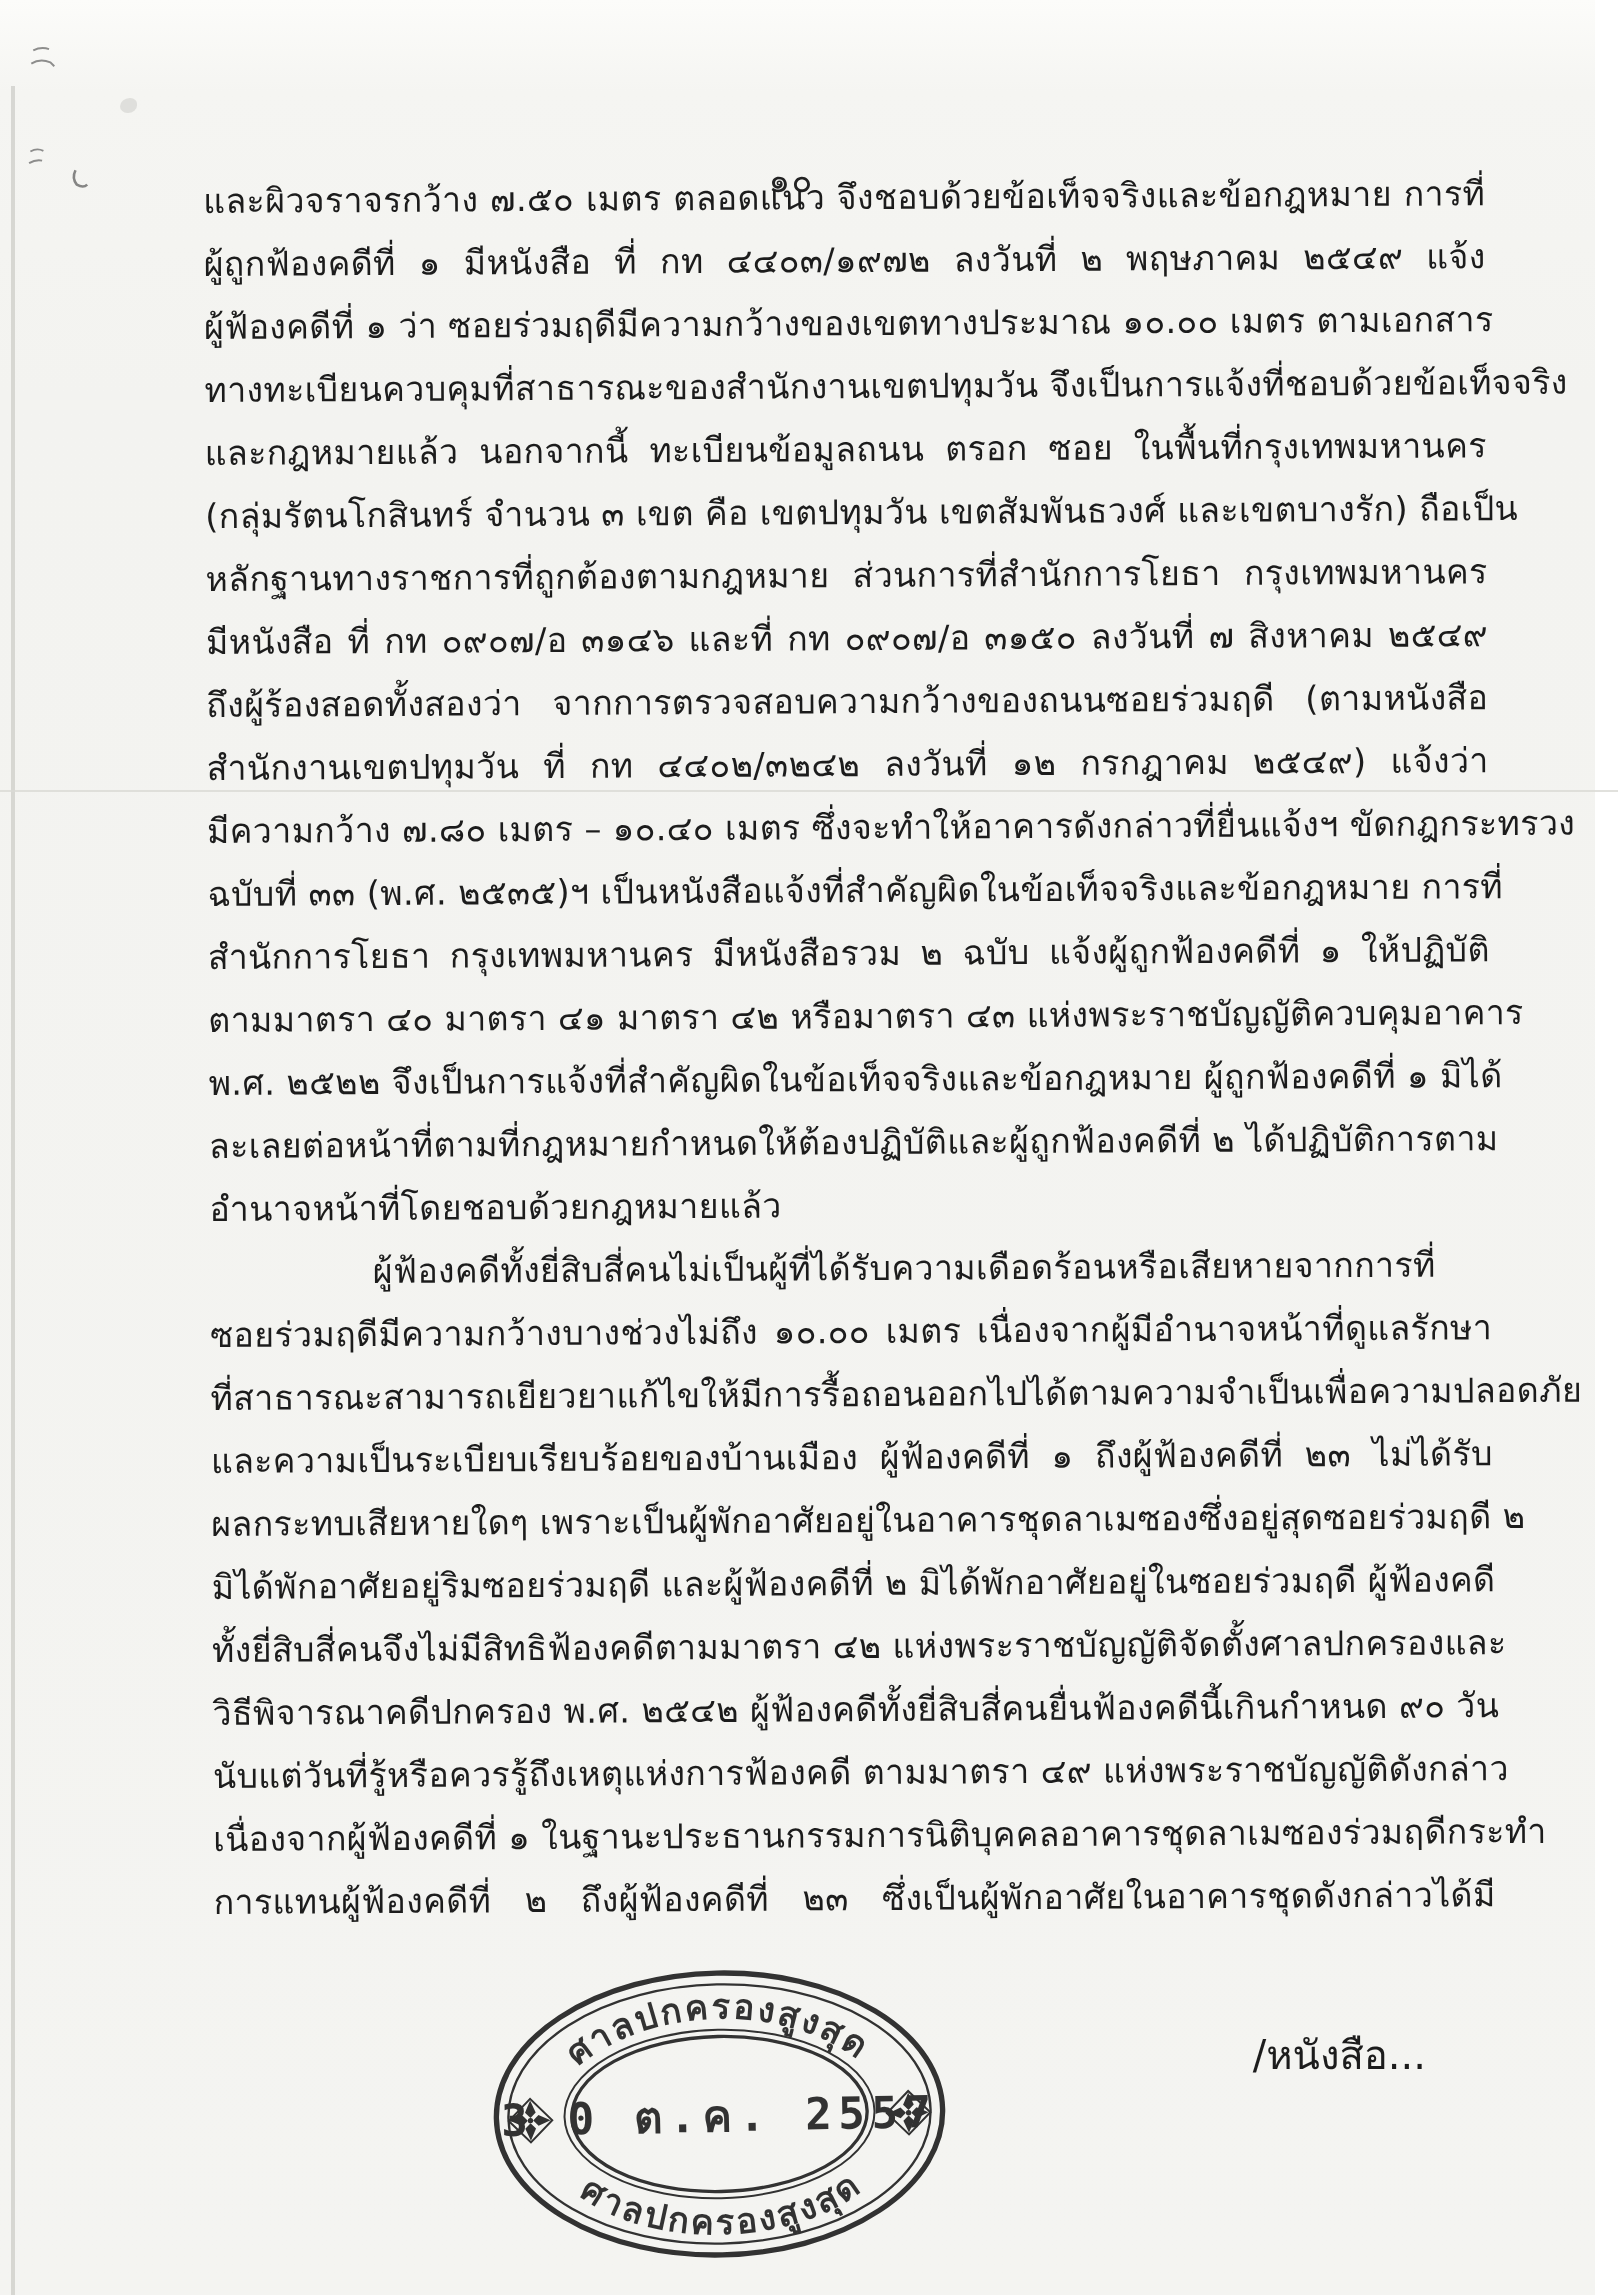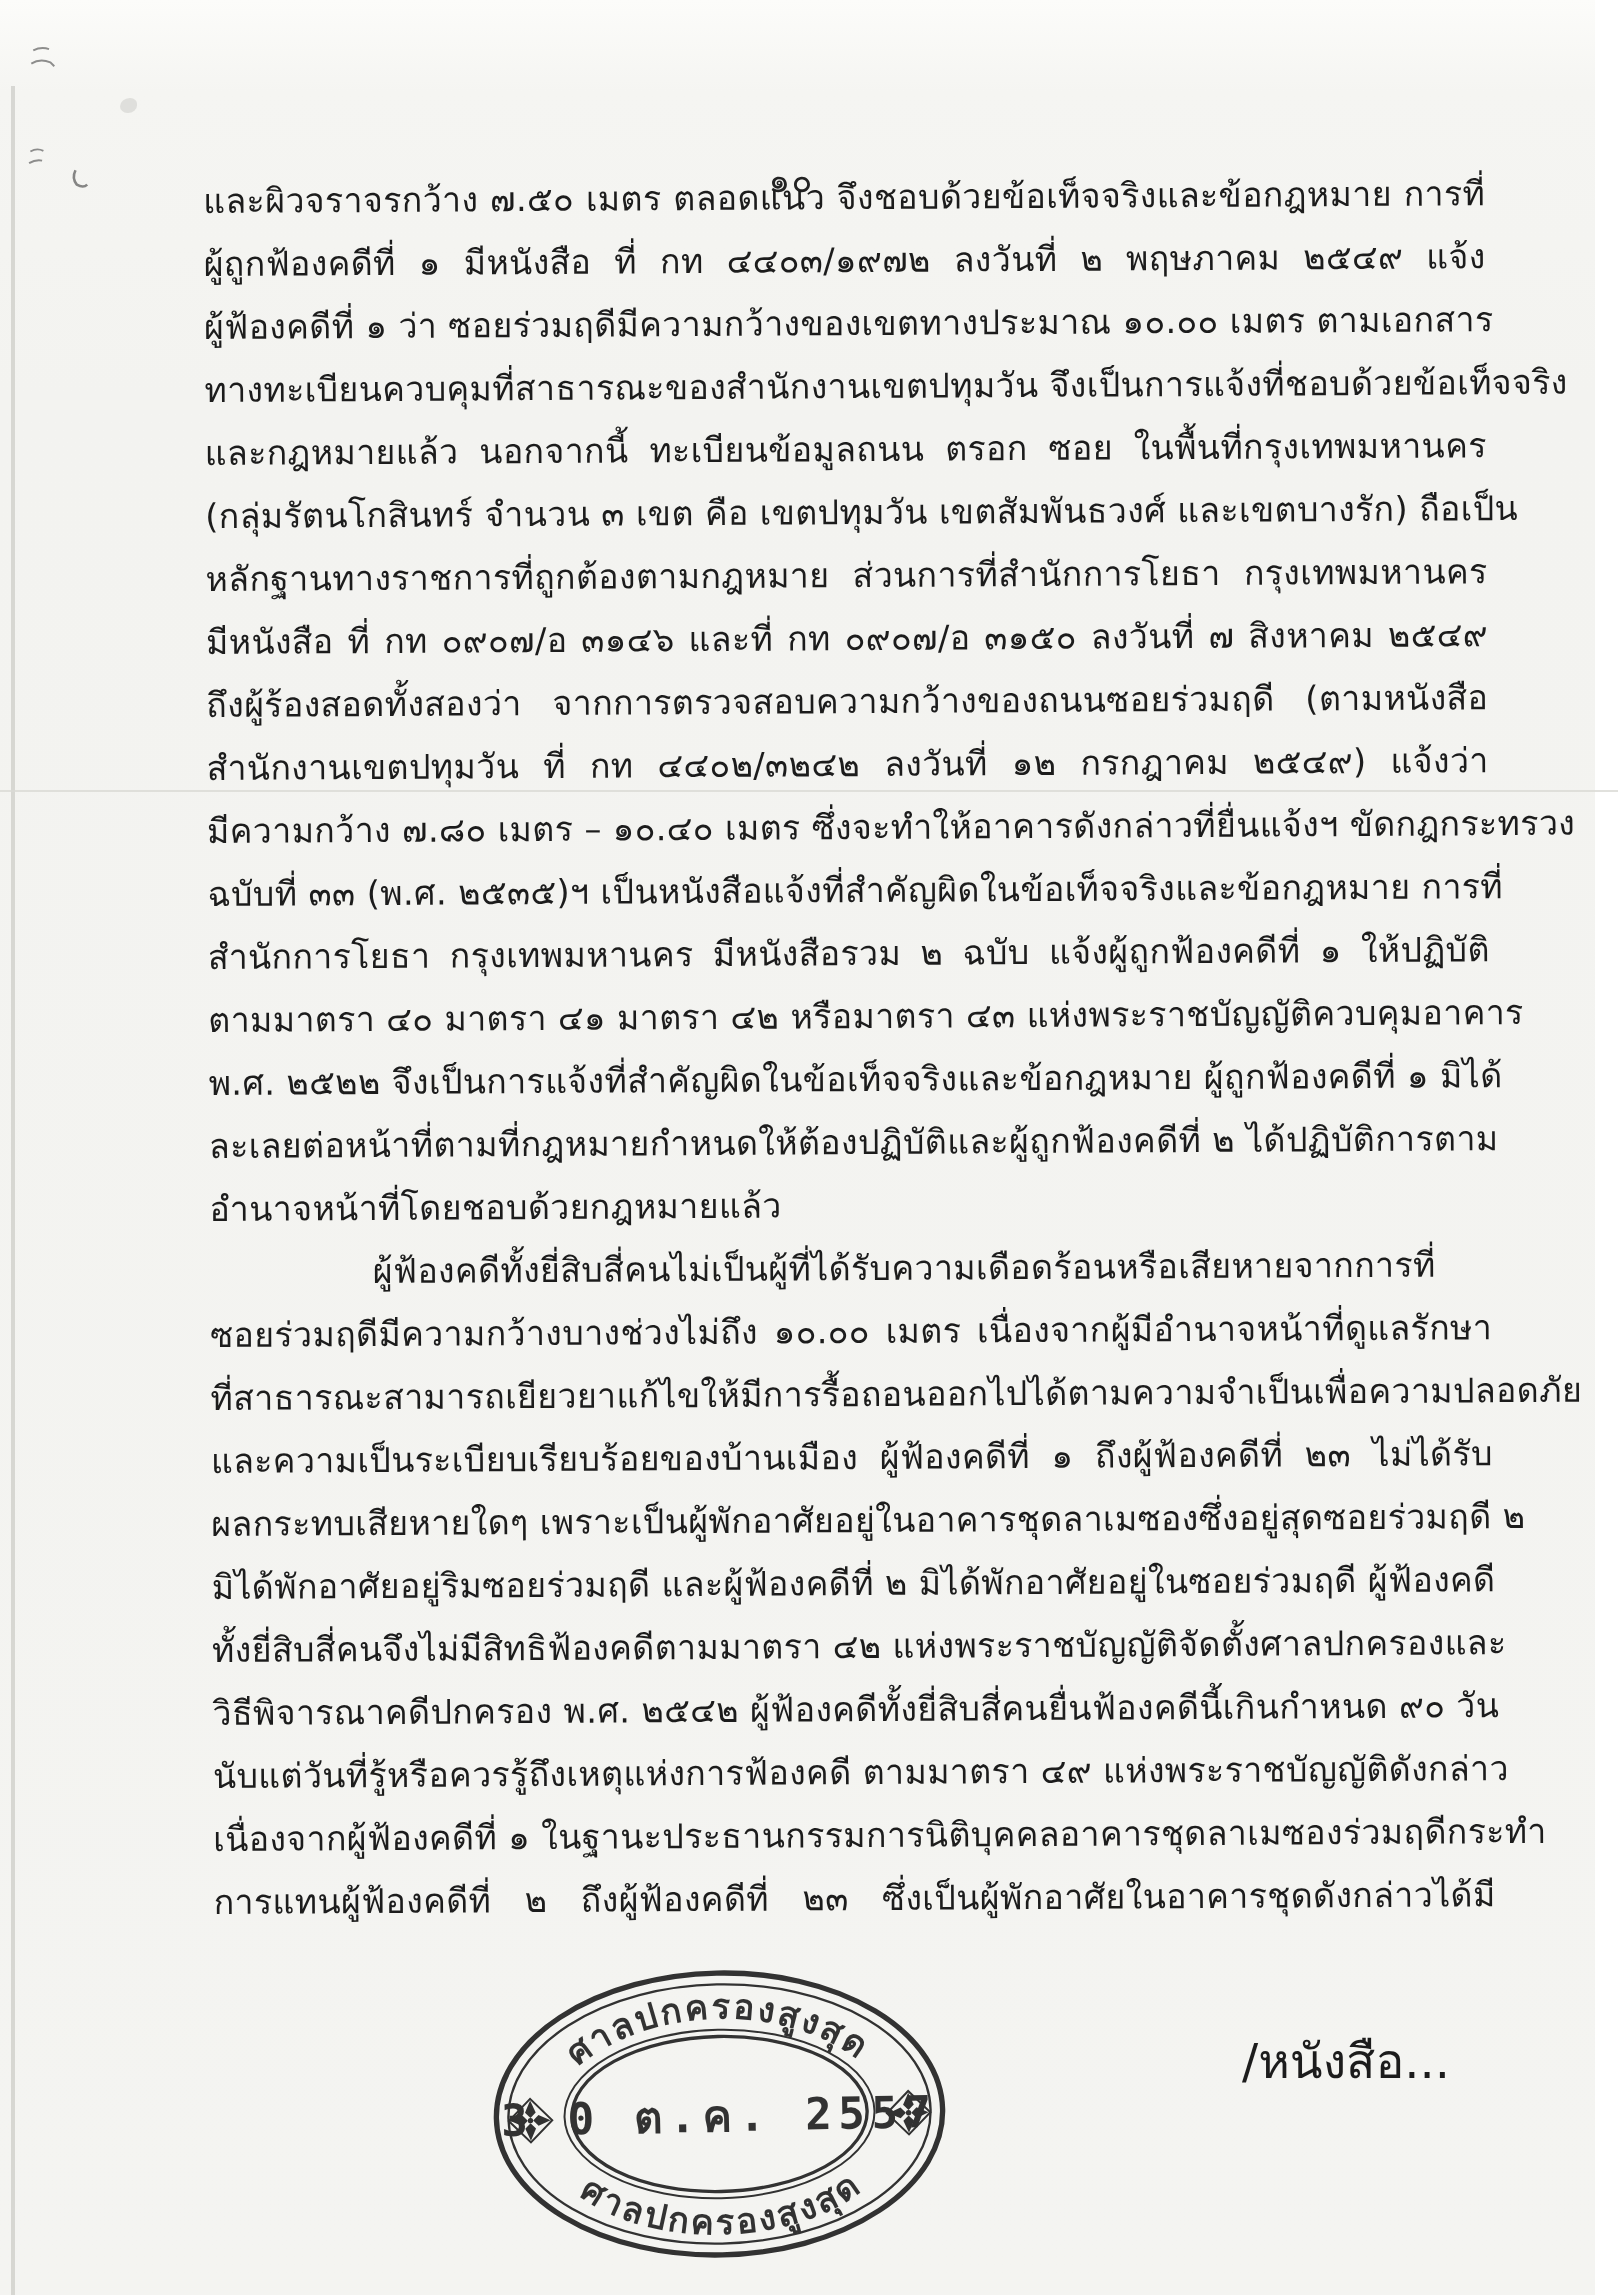--- a/index.html
+++ b/index.html
@@ -86,22 +86,22 @@
   }
   .stamp-date {
     font-family: "DejaVu Sans Mono", monospace;
     font-size: 66px;
     font-weight: bold;
     letter-spacing: 10px;
     fill: #1e1e1e;
   }
   .continuation {
     position: absolute;
-    right: 145px; top: 2023px;
-    font-size: 48px;
+    right: 169px; top: 2023px;
+    font-size: 40px;
     color: #1c1c1c;
   }
 </style>
 </head>
 <body>
 
 <div class="page">
 
   <div class="scan-edge-left"></div>
   <div class="scan-streak"></div>

